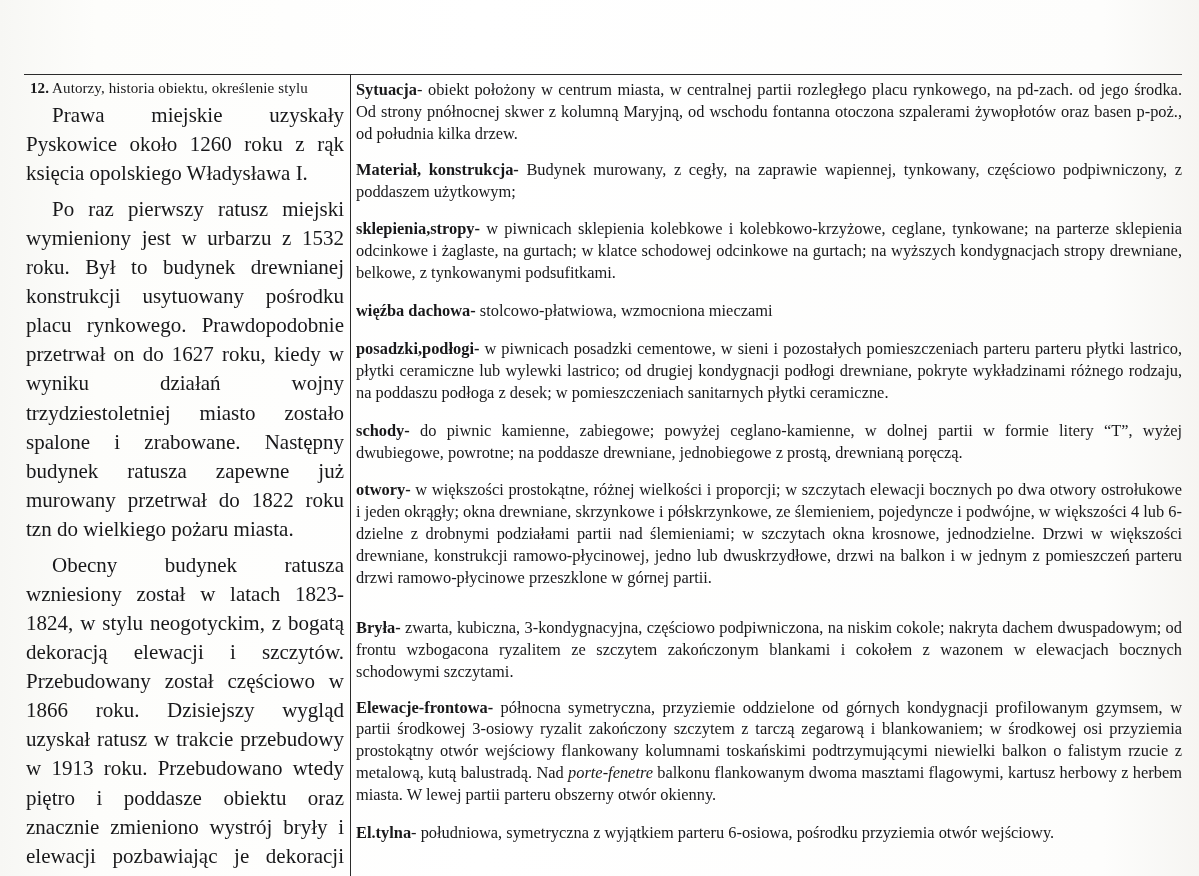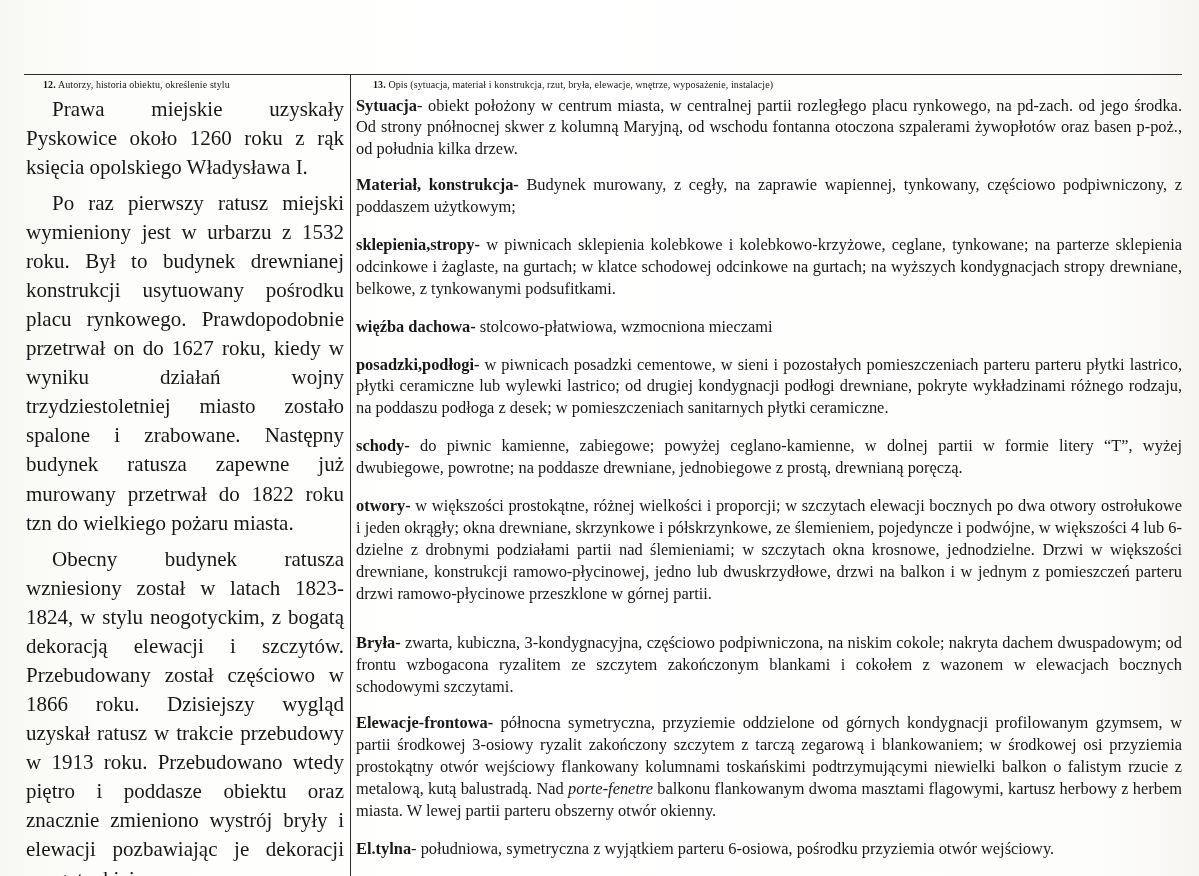--- a/index.html
+++ b/index.html
@@ -62,24 +62,24 @@
   .col-left {
     left: 14px;
     width: 318px;
   }
   .col-right {
     left: 344px;
     width: 826px;
   }
 
   .field-head {
-    font-size: 10px;
+    font-size: 15px;
     line-height: 1.25;
     letter-spacing: 0.1px;
-    margin: 0 0 3px 17px;
+    margin: 0 0 3px 4px;
     white-space: nowrap;
   }
   .field-head .num {
     font-weight: 600;
   }
 
   
   .para {
     font-size: 17.4px;
     line-height: 1.36;
@@ -138,24 +138,20 @@
     <p class="para">Po raz pierwszy ratusz miejski wymieniony jest w urbarzu z 1532 roku. Był to budynek drewnianej konstrukcji usytuowany pośrodku placu rynkowego. Prawdopodobnie przetrwał on do 1627 roku, kiedy w wyniku działań wojny trzydziestoletniej miasto zostało spalone i zrabowane. Następny budynek ratusza zapewne już murowany przetrwał do 1822 roku tzn do wielkiego pożaru miasta.</p>
     <div class="gap-sm"></div>
     <p class="para">Obecny budynek ratusza wzniesiony został w latach 1823-1824, w stylu neogotyckim, z bogatą dekoracją elewacji i szczytów. Przebudowany został częściowo w 1866 roku. Dzisiejszy wygląd uzyskał ratusz w trakcie przebudowy w 1913 roku. Przebudowano wtedy piętro i poddasze obiektu oraz znacznie zmieniono wystrój bryły i elewacji pozbawiając je dekoracji neogotyckiej.</p>
     <div class="gap-sm"></div>
     <p class="para bold">Obiekt eklektyczny z elementami klasycyzmu i neogotyku.</p>
 
   </div>
 
   <div class="col col-right">
 
-    <div class="field-head">
-      <span class="num">13.</span>
-      <span>Opis (sytuacja, materiał i konstrukcja, rzut, bryła, elewacje, wnętrze, wyposażenie, instalacje)</span>
-    </div>
 
     <div id="entries-host">
         <p class="entry block"><span class="lbl-u">Sytuacja</span><span>-</span><span> obiekt położony w centrum miasta, w centralnej partii rozległego placu rynkowego, na pd-zach. od jego środka. Od strony pnółnocnej skwer z kolumną Maryjną, od wschodu fontanna otoczona szpalerami żywopłotów oraz basen p-poż., od południa kilka drzew.</span></p>
         <div class="spacer-blk"></div>
         <p class="entry block"><span class="lbl-u">Materiał, konstrukcja-</span><span> Budynek murowany, z cegły, na zaprawie wapiennej, tynkowany, częściowo podpiwniczony, z poddaszem użytkowym;</span></p>
         <p class="entry block"><span class="lbl-b">sklepienia,stropy-</span><span> w piwnicach sklepienia kolebkowe i kolebkowo-krzyżowe, ceglane, tynkowane; na parterze sklepienia odcinkowe i żaglaste, na gurtach; w klatce schodowej odcinkowe na gurtach; na wyższych kondygnacjach stropy drewniane, belkowe, z tynkowanymi podsufitkami.</span></p>
         <p class="entry block"><span class="lbl-b">więźba dachowa-</span><span> stolcowo-płatwiowa, wzmocniona mieczami</span></p>
         <p class="entry block"><span class="lbl-b">posadzki,podłogi-</span><span> w piwnicach posadzki cementowe, w sieni i pozostałych pomieszczeniach parteru parteru płytki lastrico, płytki ceramiczne lub wylewki lastrico; od drugiej kondygnacji podłogi drewniane, pokryte wykładzinami różnego rodzaju, na poddaszu podłoga z desek; w pomieszczeniach sanitarnych płytki ceramiczne.</span></p>
         <p class="entry block"><span class="lbl-b">schody-</span><span> do piwnic kamienne, zabiegowe; powyżej ceglano-kamienne, w dolnej partii w formie litery “T”, wyżej dwubiegowe, powrotne; na poddasze drewniane, jednobiegowe z prostą, drewnianą poręczą.</span></p>
         <p class="entry block"><span class="lbl-b">otwory-</span><span> w większości prostokątne, różnej wielkości i proporcji; w szczytach elewacji bocznych po dwa otwory ostrołukowe i jeden okrągły; okna drewniane, skrzynkowe i półskrzynkowe, ze ślemieniem, pojedyncze i podwójne, w większości 4 lub 6-dzielne z drobnymi podziałami partii nad ślemieniami; w szczytach okna krosnowe, jednodzielne. Drzwi w większości drewniane, konstrukcji ramowo-płycinowej, jedno lub dwuskrzydłowe, drzwi na balkon i w jednym z pomieszczeń parteru drzwi ramowo-płycinowe przeszklone w górnej partii.</span></p>

